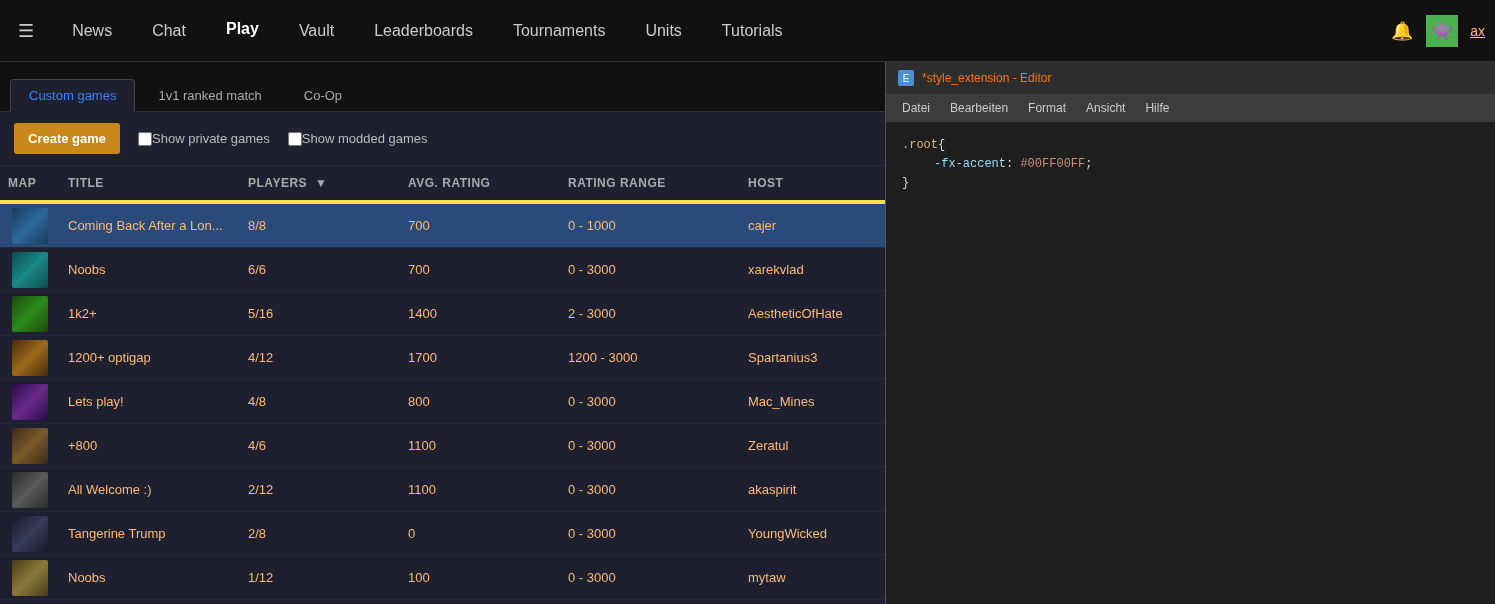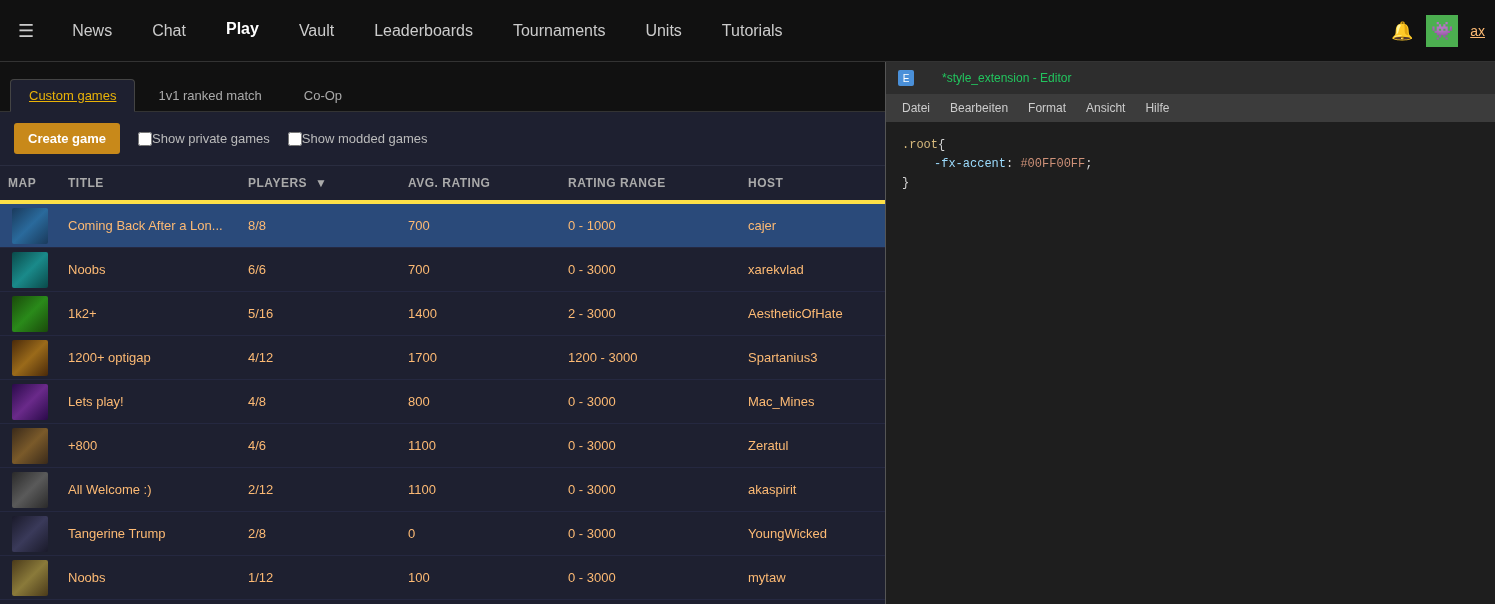--- a/index.html
+++ b/index.html
@@ -91,23 +91,22 @@
       cursor: pointer;
       color: #aaa;
       font-size: 13px;
       border-radius: 4px 4px 0 0;
       border: 1px solid transparent;
       margin-right: 4px;
       margin-bottom: -1px;
     }
     .tab.active {
       background: #1e2030;
-      color: #eab308;
+      color: #3b82f6;
       border-color: #444 #444 #1e2030 #444;
-      text-decoration: underline;
     }
 
     
     .toolbar {
       display: flex;
       align-items: center;
       padding: 10px 14px;
       gap: 18px;
       background: #1e2030;
       border-bottom: 1px solid #2a2d40;
@@ -226,21 +225,21 @@
       width: 16px;
       height: 16px;
       background: #4a90d9;
       border-radius: 2px;
       font-size: 10px;
       display: flex;
       align-items: center;
       justify-content: center;
       color: #fff;
     }
-    .editor-title-text { font-size: 12px; color: #22c55e; margin-left: 20px; }
+    .editor-title-text { font-size: 12px; color: #f97316; }
     .editor-menubar {
       background: #3c3c3c;
       display: flex;
       align-items: center;
       padding: 0 8px;
       height: 28px;
       gap: 4px;
       flex-shrink: 0;
     }
     .editor-menu-item {

